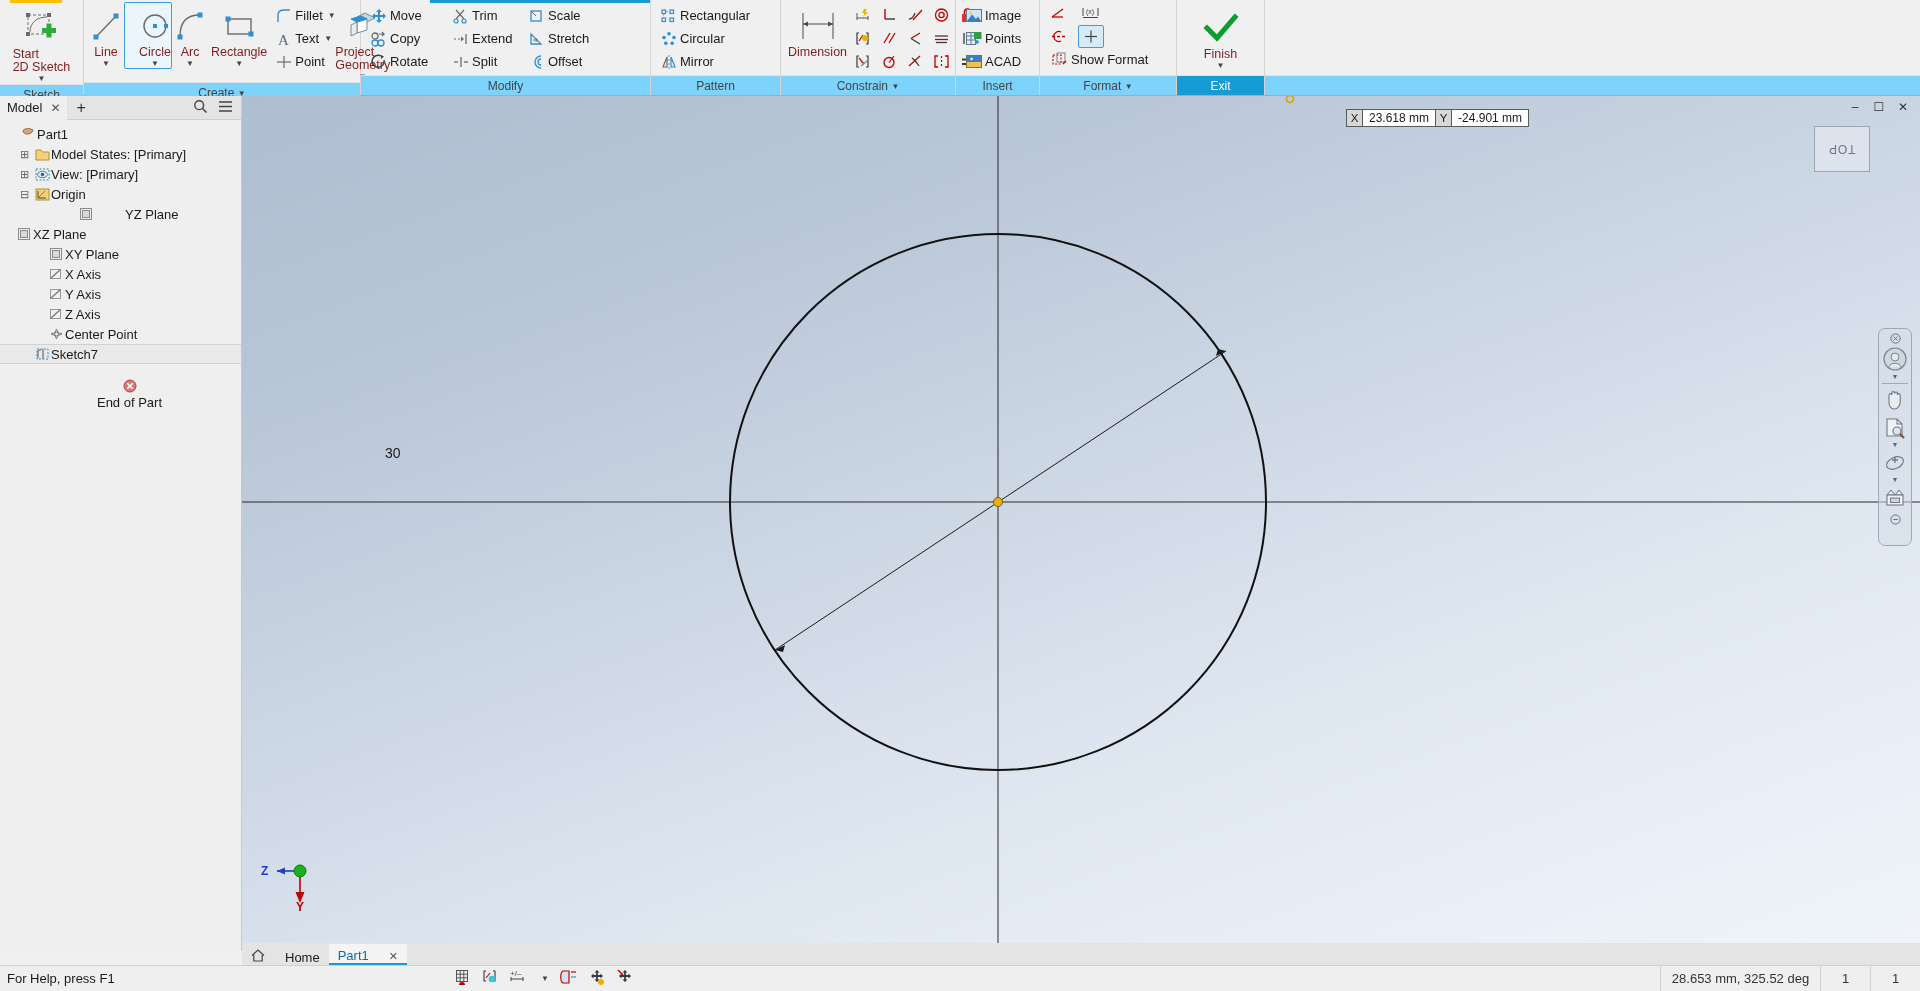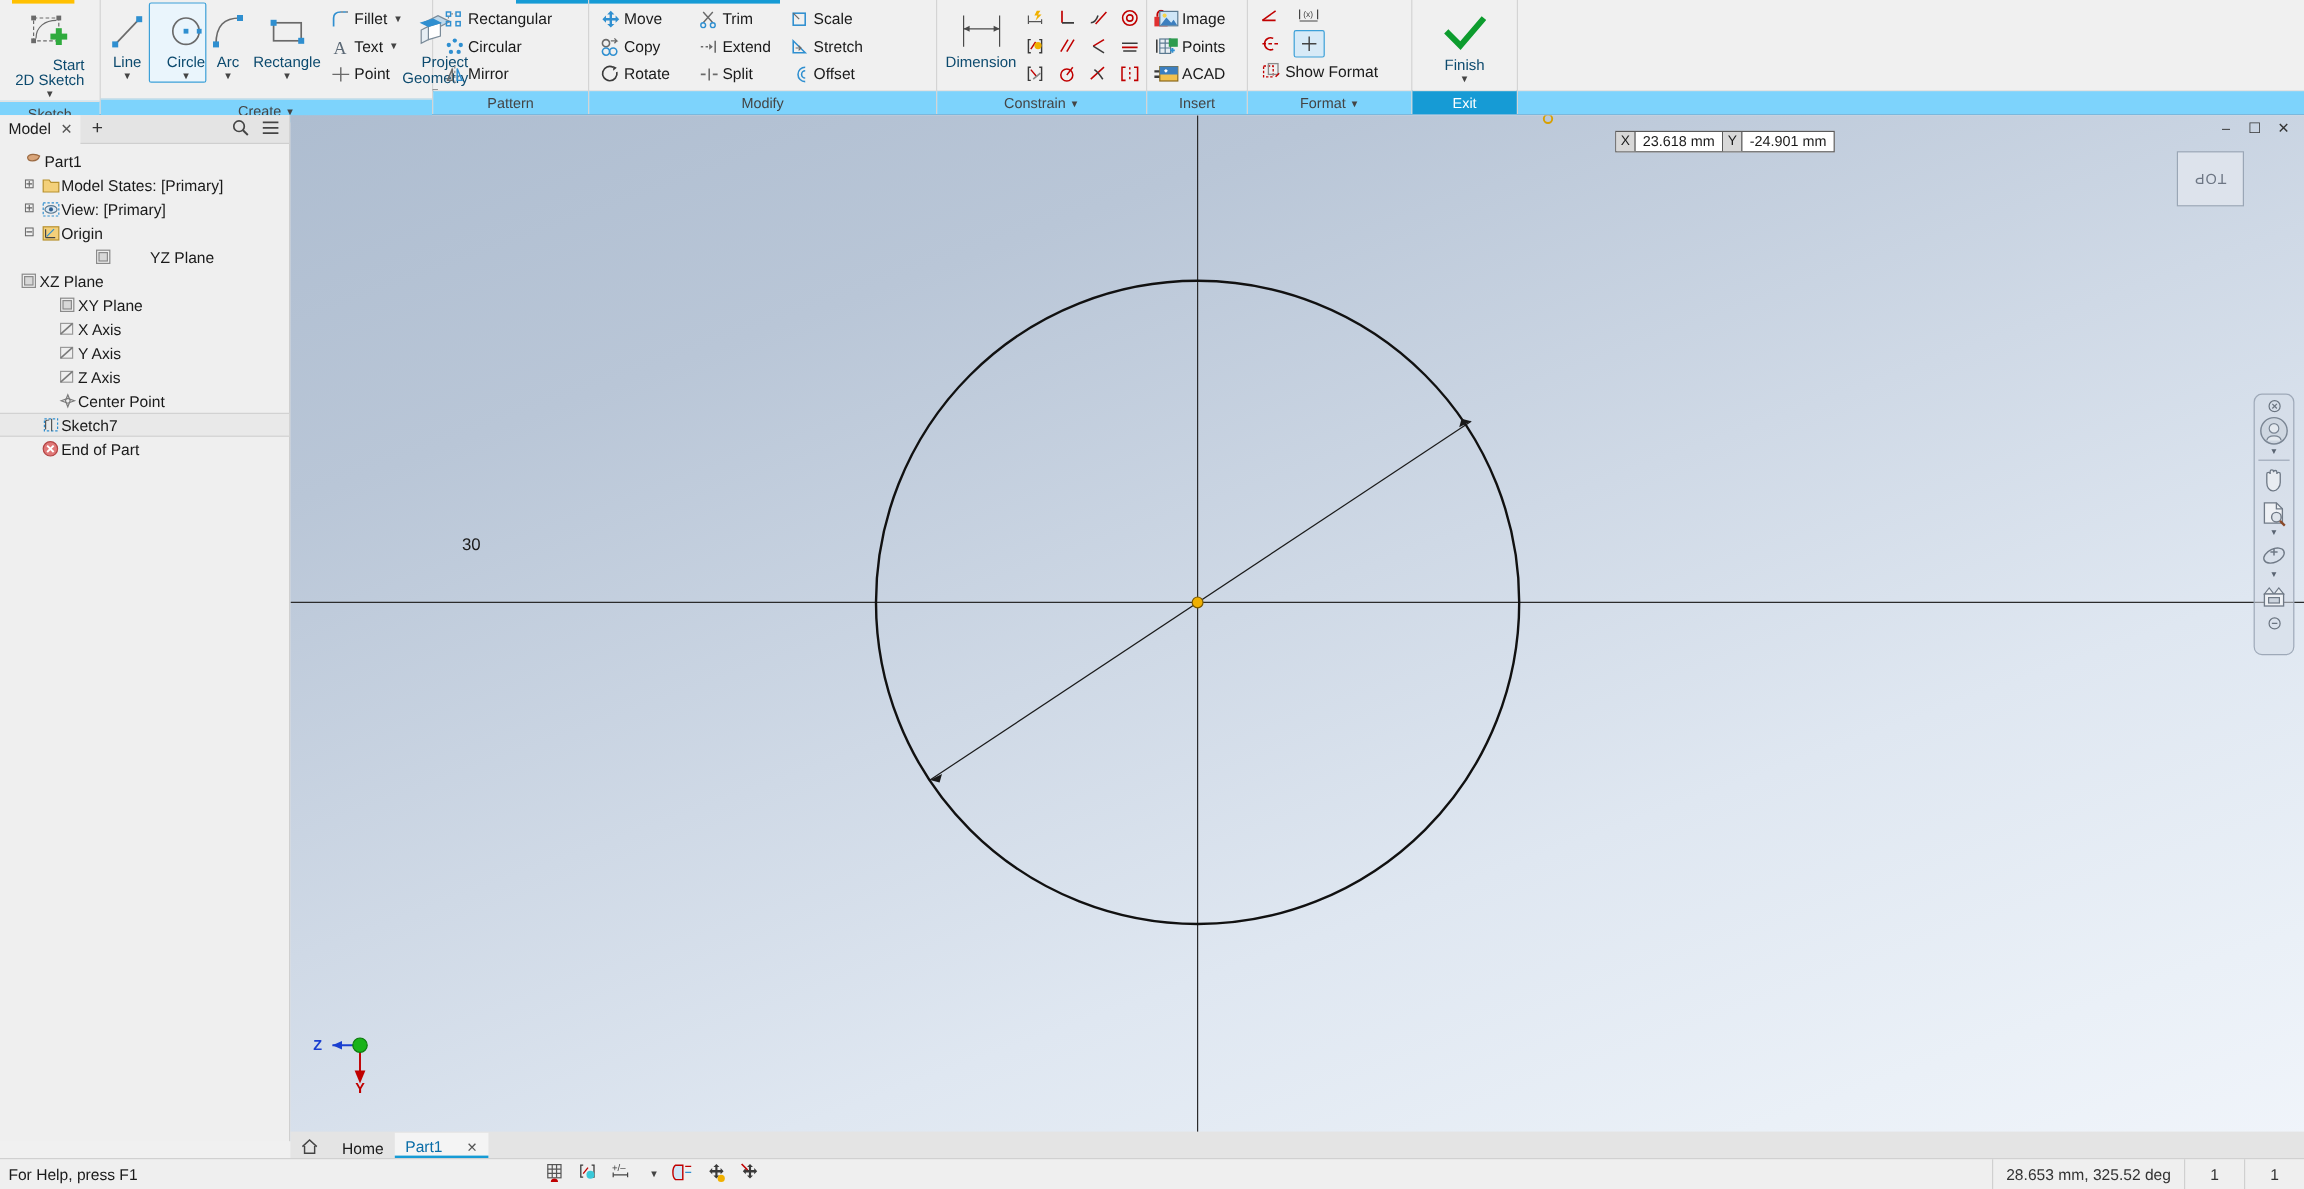--- a/index.html
+++ b/index.html
@@ -36,21 +36,21 @@
 
   
   .big-btn {
     width: 78px; display: flex; flex-direction: column; align-items: center;
     padding: 3px 2px 0 2px; cursor: default; border: 1px solid transparent;
     border-radius: 2px;
   }
   .big-btn.active { background: #eaf5fc; border-color: #3ca0d8; padding-left: 16px; }
   .big-btn .glyph { height: 40px; display: flex; align-items: center; justify-content: center; }
   .big-btn .blabel {
-    font-size: 12.5px; text-align: right; line-height: 13px; color: #0c4a6e;
+    font-size: 12.5px; text-align: left; line-height: 13px; color: #7f1d1d;
     white-space: pre-line;
   }
   .big-btn .bcaret { font-size: 8px; color: #444; line-height: 8px; margin-top: 1px; }
 
   
   .col { display: flex; flex-direction: column; justify-content: flex-start; padding-top: 2px; }
   .sm-btn {
     display: flex; align-items: center; height: 23px; padding: 0 6px 0 2px;
     cursor: default; border: 1px solid transparent; border-radius: 2px;
     white-space: nowrap;
@@ -293,20 +293,119 @@
 Geometry</div>
         <div class="bcaret">▼</div>
       </div>
     </div>
     <div class="panel-label">
       <span>Create</span>
       <span class="caret">▼</span>
     </div>
   </div>
 
+  <div class="panel" style="width:290px;">
+    <div class="panel-body">
+      <div class="col" style="width:82px;">
+        <div class="sm-btn">
+          <span class="sglyph">
+            <svg width="18" height="16" viewBox="0 0 18 16">
+              <path d="M9 1 L12 4 H10 V7 H13 V5 L16 8 L13 11 V9 H10 V12 H12 L9 15 L6 12 H8 V9 H5 V11 L2 8 L5 5 V7 H8 V4 H6 Z" fill="#2f8fd0"></path>
+            </svg>
+          </span>
+          <span class="slabel">Move</span>
+        </div>
+        <div class="sm-btn">
+          <span class="sglyph">
+            <svg width="18" height="16" viewBox="0 0 18 16">
+              <circle cx="5" cy="5" r="3" fill="none" stroke="#6a6a6a" stroke-width="1.3"></circle>
+              <circle cx="5" cy="12" r="3" fill="none" stroke="#2f8fd0" stroke-width="1.3"></circle>
+              <circle cx="11" cy="12" r="3" fill="none" stroke="#2f8fd0" stroke-width="1.3"></circle>
+              <path d="M9 3 L14 3 L12 1 M14 3 L12 5" fill="none" stroke="#6a6a6a" stroke-width="1.1"></path>
+            </svg>
+          </span>
+          <span class="slabel">Copy</span>
+        </div>
+        <div class="sm-btn">
+          <span class="sglyph">
+            <svg width="18" height="16" viewBox="0 0 18 16">
+              <path d="M14 6 A6 6 0 1 1 11 2" fill="none" stroke="#3a3a3a" stroke-width="1.4"></path>
+              <path d="M11 1 L14 2.5 L11 5" fill="#3a3a3a"></path>
+            </svg>
+          </span>
+          <span class="slabel">Rotate</span>
+        </div>
+      </div>
+
+      <div class="col" style="width:76px;">
+        <div class="sm-btn">
+          <span class="sglyph">
+            <svg width="18" height="16" viewBox="0 0 18 16">
+              <path d="M4 2 L12 11 M12 2 L4 11" stroke="#6a6a6a" stroke-width="1.2" fill="none"></path>
+              <circle cx="4" cy="13" r="2" fill="none" stroke="#2f8fd0" stroke-width="1.2"></circle>
+              <circle cx="12" cy="13" r="2" fill="none" stroke="#2f8fd0" stroke-width="1.2"></circle>
+            </svg>
+          </span>
+          <span class="slabel">Trim</span>
+        </div>
+        <div class="sm-btn">
+          <span class="sglyph">
+            <svg width="18" height="16" viewBox="0 0 18 16">
+              <line x1="2" y1="8" x2="11" y2="8" stroke="#6a6a6a" stroke-width="1.2" stroke-dasharray="2,2"></line>
+              <path d="M9 5.5 L12 8 L9 10.5" fill="#6a6a6a"></path>
+              <line x1="14" y1="3" x2="14" y2="13" stroke="#6a6a6a" stroke-width="1.3"></line>
+            </svg>
+          </span>
+          <span class="slabel">Extend</span>
+        </div>
+        <div class="sm-btn">
+          <span class="sglyph">
+            <svg width="18" height="16" viewBox="0 0 18 16">
+              <line x1="2" y1="8" x2="6" y2="8" stroke="#6a6a6a" stroke-width="1.3"></line>
+              <line x1="12" y1="8" x2="16" y2="8" stroke="#6a6a6a" stroke-width="1.3"></line>
+              <line x1="9" y1="3" x2="9" y2="13" stroke="#6a6a6a" stroke-width="1.3"></line>
+            </svg>
+          </span>
+          <span class="slabel">Split</span>
+        </div>
+      </div>
+
+      <div class="col" style="width:82px;">
+        <div class="sm-btn">
+          <span class="sglyph">
+            <svg width="18" height="16" viewBox="0 0 18 16">
+              <rect x="3" y="3" width="10" height="10" fill="none" stroke="#2f8fd0" stroke-width="1.3"></rect>
+              <line x1="3" y1="3" x2="8" y2="8" stroke="#6a6a6a" stroke-width="1"></line>
+            </svg>
+          </span>
+          <span class="slabel">Scale</span>
+        </div>
+        <div class="sm-btn">
+          <span class="sglyph">
+            <svg width="18" height="16" viewBox="0 0 18 16">
+              <path d="M3 3 L3 13 L13 13 Z" fill="none" stroke="#2f8fd0" stroke-width="1.3"></path>
+              <path d="M5 9 L9 9 M7.5 7 L9.5 9 L7.5 11" fill="none" stroke="#6a6a6a" stroke-width="1"></path>
+            </svg>
+          </span>
+          <span class="slabel">Stretch</span>
+        </div>
+        <div class="sm-btn">
+          <span class="sglyph">
+            <svg width="18" height="16" viewBox="0 0 18 16">
+              <path d="M13 2 A6 6 0 0 0 13 14" fill="none" stroke="#2f8fd0" stroke-width="1.3"></path>
+              <path d="M13 5 A3 3 0 0 0 13 11" fill="none" stroke="#2f8fd0" stroke-width="1.3"></path>
+            </svg>
+          </span>
+          <span class="slabel">Offset</span>
+        </div>
+      </div>
+    </div>
+    <div class="panel-label">Modify</div>
+  </div>
+
   <div class="panel" style="width:130px;">
     <div class="panel-body">
       <div class="col" style="width:124px;">
         <div class="sm-btn">
           <span class="sglyph">
             <svg width="18" height="16" viewBox="0 0 18 16">
               <g fill="none" stroke="#2f8fd0" stroke-width="1.2">
                 <rect x="2" y="2" width="3.5" height="3.5"></rect>
                   <rect x="10" y="2" width="3.5" height="3.5"></rect>
                 <rect x="2" y="10" width="3.5" height="3.5"></rect>
@@ -338,119 +437,20 @@
               <path d="M7 13 L3 13 L7 3 Z" fill="none" stroke="#6a6a6a" stroke-width="1.2"></path>
               <path d="M11 13 L15 13 L11 3 Z" fill="none" stroke="#2f8fd0" stroke-width="1.2"></path>
               <line x1="9" y1="1" x2="9" y2="15" stroke="#8a8a8a" stroke-width="1" stroke-dasharray="2,2"></line>
             </svg>
           </span>
           <span class="slabel">Mirror</span>
         </div>
       </div>
     </div>
     <div class="panel-label">Pattern</div>
-  </div>
-
-  <div class="panel" style="width:290px;">
-    <div class="panel-body">
-      <div class="col" style="width:82px;">
-        <div class="sm-btn">
-          <span class="sglyph">
-            <svg width="18" height="16" viewBox="0 0 18 16">
-              <path d="M9 1 L12 4 H10 V7 H13 V5 L16 8 L13 11 V9 H10 V12 H12 L9 15 L6 12 H8 V9 H5 V11 L2 8 L5 5 V7 H8 V4 H6 Z" fill="#2f8fd0"></path>
-            </svg>
-          </span>
-          <span class="slabel">Move</span>
-        </div>
-        <div class="sm-btn">
-          <span class="sglyph">
-            <svg width="18" height="16" viewBox="0 0 18 16">
-              <circle cx="5" cy="5" r="3" fill="none" stroke="#6a6a6a" stroke-width="1.3"></circle>
-              <circle cx="5" cy="12" r="3" fill="none" stroke="#2f8fd0" stroke-width="1.3"></circle>
-              <circle cx="11" cy="12" r="3" fill="none" stroke="#2f8fd0" stroke-width="1.3"></circle>
-              <path d="M9 3 L14 3 L12 1 M14 3 L12 5" fill="none" stroke="#6a6a6a" stroke-width="1.1"></path>
-            </svg>
-          </span>
-          <span class="slabel">Copy</span>
-        </div>
-        <div class="sm-btn">
-          <span class="sglyph">
-            <svg width="18" height="16" viewBox="0 0 18 16">
-              <path d="M14 6 A6 6 0 1 1 11 2" fill="none" stroke="#3a3a3a" stroke-width="1.4"></path>
-              <path d="M11 1 L14 2.5 L11 5" fill="#3a3a3a"></path>
-            </svg>
-          </span>
-          <span class="slabel">Rotate</span>
-        </div>
-      </div>
-
-      <div class="col" style="width:76px;">
-        <div class="sm-btn">
-          <span class="sglyph">
-            <svg width="18" height="16" viewBox="0 0 18 16">
-              <path d="M4 2 L12 11 M12 2 L4 11" stroke="#6a6a6a" stroke-width="1.2" fill="none"></path>
-              <circle cx="4" cy="13" r="2" fill="none" stroke="#2f8fd0" stroke-width="1.2"></circle>
-              <circle cx="12" cy="13" r="2" fill="none" stroke="#2f8fd0" stroke-width="1.2"></circle>
-            </svg>
-          </span>
-          <span class="slabel">Trim</span>
-        </div>
-        <div class="sm-btn">
-          <span class="sglyph">
-            <svg width="18" height="16" viewBox="0 0 18 16">
-              <line x1="2" y1="8" x2="11" y2="8" stroke="#6a6a6a" stroke-width="1.2" stroke-dasharray="2,2"></line>
-              <path d="M9 5.5 L12 8 L9 10.5" fill="#6a6a6a"></path>
-              <line x1="14" y1="3" x2="14" y2="13" stroke="#6a6a6a" stroke-width="1.3"></line>
-            </svg>
-          </span>
-          <span class="slabel">Extend</span>
-        </div>
-        <div class="sm-btn">
-          <span class="sglyph">
-            <svg width="18" height="16" viewBox="0 0 18 16">
-              <line x1="2" y1="8" x2="6" y2="8" stroke="#6a6a6a" stroke-width="1.3"></line>
-              <line x1="12" y1="8" x2="16" y2="8" stroke="#6a6a6a" stroke-width="1.3"></line>
-              <line x1="9" y1="3" x2="9" y2="13" stroke="#6a6a6a" stroke-width="1.3"></line>
-            </svg>
-          </span>
-          <span class="slabel">Split</span>
-        </div>
-      </div>
-
-      <div class="col" style="width:82px;">
-        <div class="sm-btn">
-          <span class="sglyph">
-            <svg width="18" height="16" viewBox="0 0 18 16">
-              <rect x="3" y="3" width="10" height="10" fill="none" stroke="#2f8fd0" stroke-width="1.3"></rect>
-              <line x1="3" y1="3" x2="8" y2="8" stroke="#6a6a6a" stroke-width="1"></line>
-            </svg>
-          </span>
-          <span class="slabel">Scale</span>
-        </div>
-        <div class="sm-btn">
-          <span class="sglyph">
-            <svg width="18" height="16" viewBox="0 0 18 16">
-              <path d="M3 3 L3 13 L13 13 Z" fill="none" stroke="#2f8fd0" stroke-width="1.3"></path>
-              <path d="M5 9 L9 9 M7.5 7 L9.5 9 L7.5 11" fill="none" stroke="#6a6a6a" stroke-width="1"></path>
-            </svg>
-          </span>
-          <span class="slabel">Stretch</span>
-        </div>
-        <div class="sm-btn">
-          <span class="sglyph">
-            <svg width="18" height="16" viewBox="0 0 18 16">
-              <path d="M13 2 A6 6 0 0 0 13 14" fill="none" stroke="#2f8fd0" stroke-width="1.3"></path>
-              <path d="M13 5 A3 3 0 0 0 13 11" fill="none" stroke="#2f8fd0" stroke-width="1.3"></path>
-            </svg>
-          </span>
-          <span class="slabel">Offset</span>
-        </div>
-      </div>
-    </div>
-    <div class="panel-label">Modify</div>
   </div>
 
   <div class="panel" style="width:175px;">
     <div class="panel-body">
       <div class="big-btn" style="width:76px;">
         <div class="glyph">
           <svg width="48" height="34" viewBox="0 0 48 34">
             <line x1="9" y1="4" x2="9" y2="30" stroke="#4a4a4a"></line>
             <line x1="39" y1="4" x2="39" y2="30" stroke="#4a4a4a"></line>
             <line x1="9" y1="15" x2="39" y2="15" stroke="#4a4a4a"></line>
@@ -824,21 +824,21 @@
         <span class="expander"></span>
         <span class="tico">
           <svg width="15" height="14" viewBox="0 0 15 14">
             <rect x="2" y="2" width="11" height="10" fill="none" stroke="#2f8fd0" stroke-dasharray="2,1.5"></rect>
             <path d="M3 11 L3 4 C3 3 5 3 6 3" fill="none" stroke="#555"></path>
             <line x1="8" y1="2" x2="8" y2="12" stroke="#555"></line>
           </svg>
         </span>
         <span class="tlabel">Sketch7</span>
       </div>
-      <div class="trow" style="padding-left: 18px;">
+      <div class="trow" style="padding-left: 18px; flex-direction: column;">
         <span class="expander"></span>
         <span class="tico">
           <svg width="14" height="14" viewBox="0 0 14 14">
             <circle cx="7" cy="7" r="6" fill="#e07878" stroke="#b34444"></circle>
             <path d="M4.3 4.3 L9.7 9.7 M9.7 4.3 L4.3 9.7" stroke="#fff" stroke-width="1.6"></path>
           </svg>
         </span>
         <span class="tlabel">End of Part</span>
       </div>
     </div>

